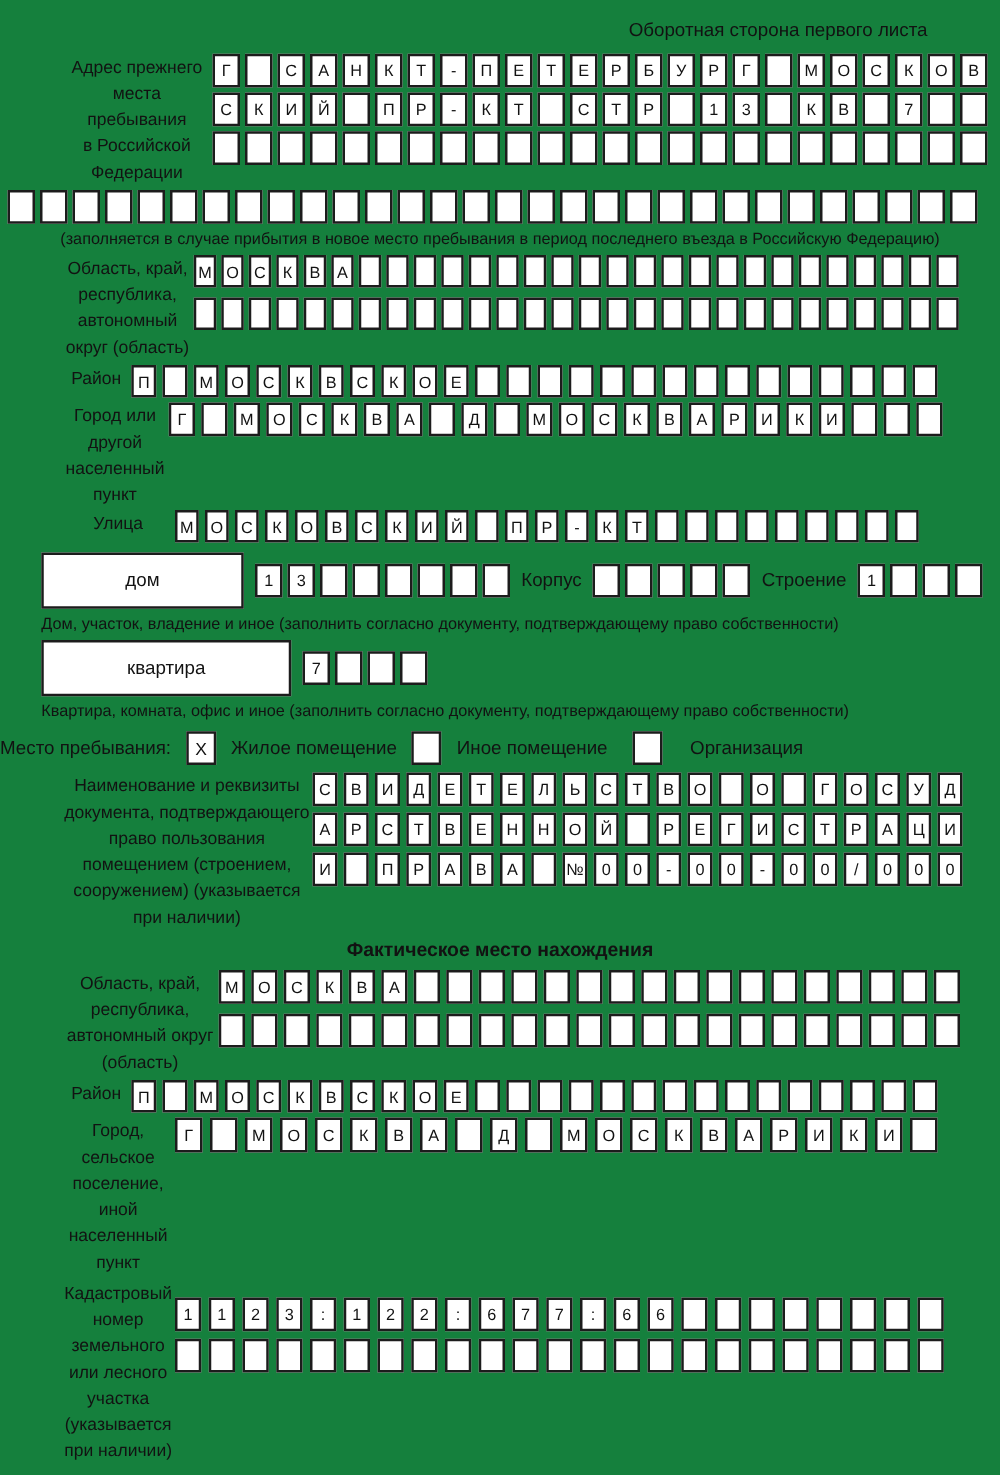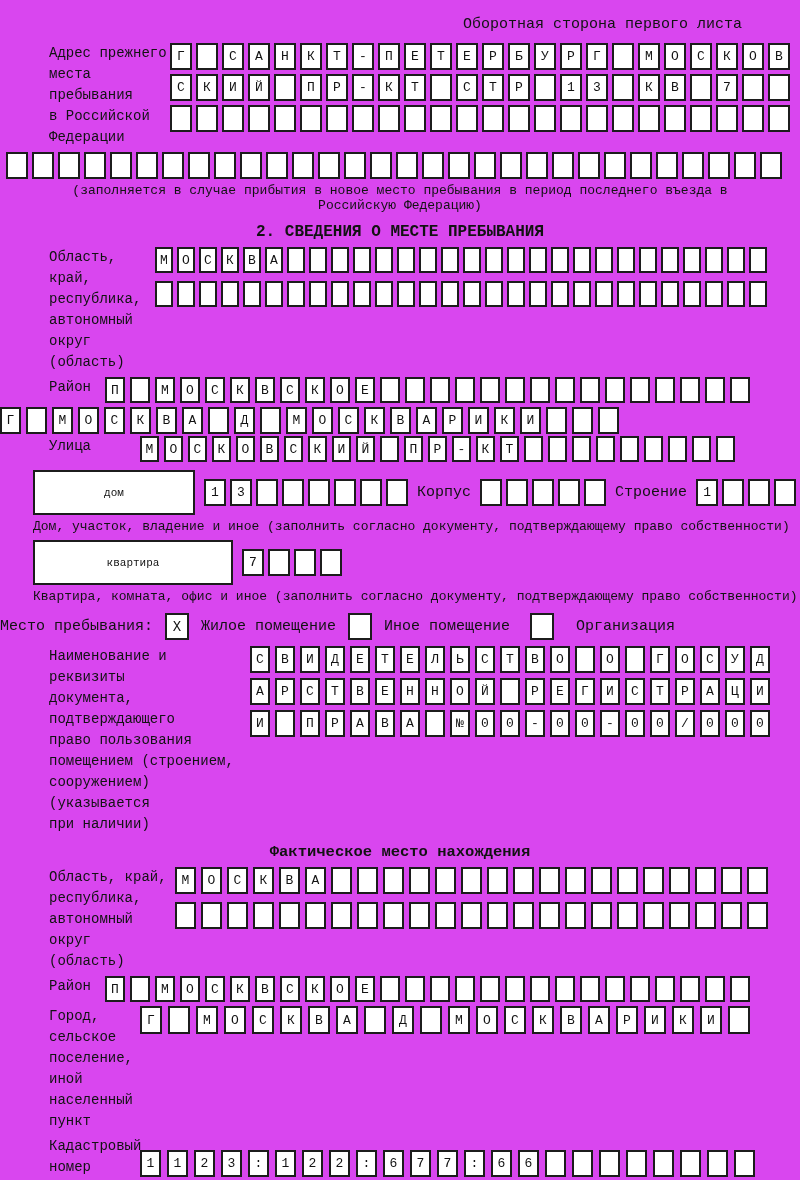--- a/index.html
+++ b/index.html
@@ -1,23 +1,23 @@
 <!DOCTYPE html>
 <html><head>
 <meta charset="utf-8">
 <style>
   html,body{margin:0;padding:0;background:#ffffff;}
   .page{
     position:relative; width:800px; height:1180px; margin:0 auto;
-    background:#d946ef; color:#121212; overflow:hidden;
-    font-family:Liberation Mono, monospace;
+    background:#15803d; color:#121212; overflow:hidden;
+    font-family:Liberation Sans, sans-serif;
   }
   .header-note{ text-align:right; padding:16px 58px 0 0; font-size:15px; }
   .row{ display:flex; align-items:flex-start; }
-  .label{ font-size:14px; line-height:21px; white-space:pre-line; box-sizing:border-box; padding-left:49px; flex:0 0 auto; }
+  .label{ font-size:14px; line-height:21px; white-space:pre-line; box-sizing:border-box; padding-left:49px; flex:0 0 auto;text-align:center; }
   .col{ display:flex; flex-direction:column; }
   .cells{ display:flex; }
   .cell{
     flex:0 0 auto; display:flex; align-items:center; justify-content:center;
     border:2px solid #1c1c1c; background:#fff; box-sizing:border-box;
     font-size:13px; line-height:1;
   }
   .ca{gap:4px}.ca .cell{width:22px;height:27px}
   .cb{gap:4px}.cb .cell{width:18px;height:26px}
   .cc{gap:5px}.cc .cell{width:20px;height:26px}
@@ -27,21 +27,21 @@
   .cg{gap:5px}.cg .cell{width:21px;height:27px}
   .ch{gap:6px}.ch .cell{width:22px;height:28px}
   .ci{gap:6px}.ci .cell{width:21px;height:27px}
   .cj{gap:4px}.cj .cell{width:22px;height:27px}
   .caption{ font-size:13px; margin-top:4px; }
   .caption.center{ text-align:center; padding:0 30px; }
   .caption.left{ padding-left:33px; }
   .section-title{ text-align:center; font-weight:bold; font-size:16px; margin-top:10px; }
   .sub-heading{ text-align:center; font-weight:bold; font-size:15.5px; margin-top:8px; }
   .pre-center{ white-space:pre-line; text-align:center; font-size:13.5px; line-height:20px; margin-top:8px; }
-  .wide-box{ border:2px solid #1c1c1c; box-sizing:border-box; height:45px; display:flex; align-items:center; justify-content:center; font-size:11px; flex:0 0 auto; background:#fff; }
+  .wide-box{ border:2px solid #1c1c1c; box-sizing:border-box; height:45px; display:flex; align-items:center; justify-content:center; font-size:15px; flex:0 0 auto; background:#fff; }
   .inline-label{ font-size:15px; line-height:27px; flex:0 0 auto; }
   .checkbox{ width:24px; height:27px; border:2px solid #1c1c1c; box-sizing:border-box; display:inline-flex; align-items:center; justify-content:center; font-size:14px; flex:0 0 auto; background:#fff; }
   .stay-row{ display:flex; align-items:center; margin-top:9px; gap:12px; font-size:15px; }
   .stay-note{ font-size:13.5px; margin-top:3px; padding-left:235px; }
   .mt2{margin-top:2px}.mt4{margin-top:4px}.mt6{margin-top:6px}.mt8{margin-top:8px}.mt10{margin-top:10px}
   .gap4{gap:4px}.gap5{gap:5px}.gap8{gap:8px}
   .w105{width:105px}.w135{width:135px}.w140{width:140px}.w150{width:140px}.w155{width:155px}.w165{width:170px}.w175{width:175px}.w250{width:250px}
 </style>
 </head>
 <body>
@@ -163,21 +163,20 @@
       <span class="cell"></span>
       <span class="cell"></span>
       <span class="cell"></span>
       <span class="cell"></span>
       <span class="cell"></span>
       <span class="cell"></span>
       <span class="cell"></span>
     </div>
   <div class="caption center">(заполняется в случае прибытия в новое место пребывания в период последнего въезда в Российскую Федерацию)</div>
 
-  <div class="section-title">2. СВЕДЕНИЯ О МЕСТЕ ПРЕБЫВАНИЯ</div>
 
   <div class="row mt6">
     <div class="label w155">Область, край,
 республика,
 автономный
 округ (область)</div>
     <div class="col gap8">
       <div class="cells cb">
           <span class="cell">М</span>
           <span class="cell">О</span>
@@ -267,20 +266,22 @@
         <span class="cell"></span>
         <span class="cell"></span>
         <span class="cell"></span>
         <span class="cell"></span>
         <span class="cell"></span>
         <span class="cell"></span>
       </div>
   </div>
 
   <div class="row mt4">
+    <div class="label w135">Город или другой
+населенный пункт</div>
     <div class="cells cd">
         <span class="cell">Г</span>
         <span class="cell"></span>
         <span class="cell">М</span>
         <span class="cell">О</span>
         <span class="cell">С</span>
         <span class="cell">К</span>
         <span class="cell">В</span>
         <span class="cell">А</span>
         <span class="cell"></span>

